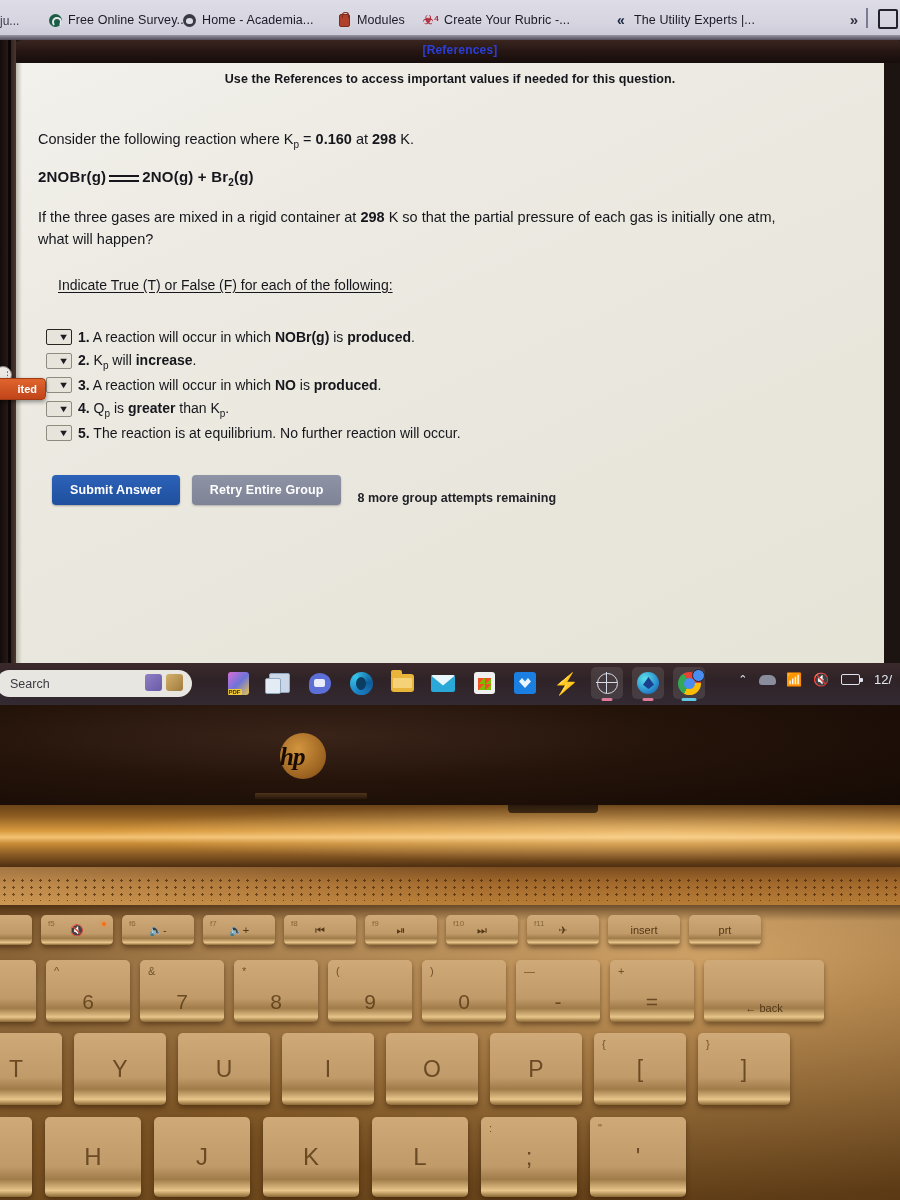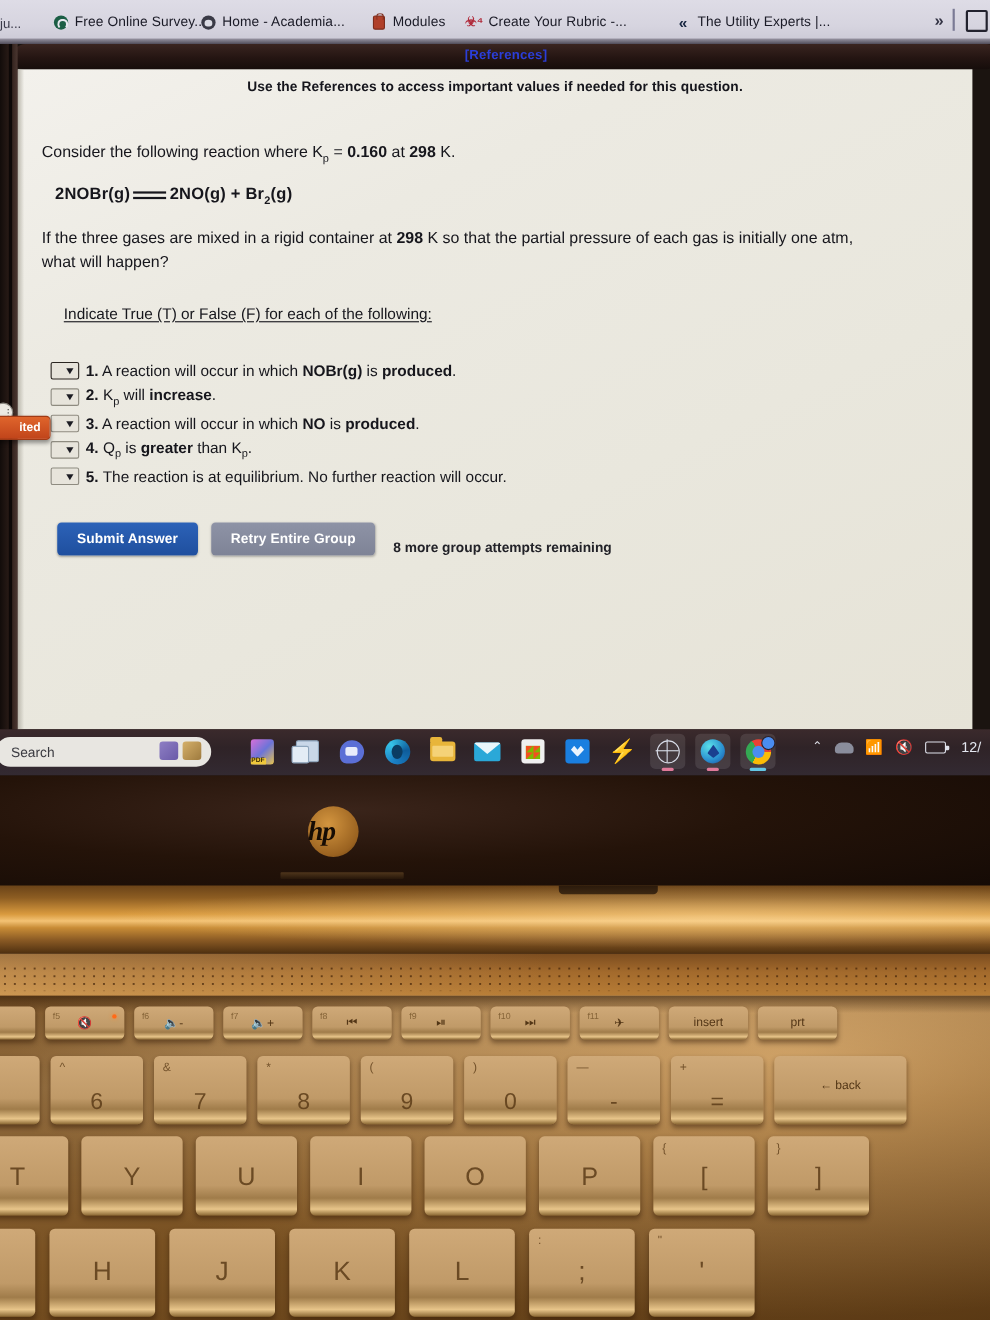--- a/index.html
+++ b/index.html
@@ -100,21 +100,21 @@
   .ref-note {
     position: absolute; left: 0; right: 0; top: 9px;
     text-align: center; font-size: 12.5px; font-weight: 700; color: #15151c;
     letter-spacing: .1px;
   }
 
   .qbody { position: absolute; left: 22px; top: 66px; right: 14px; color: #16161c; }
   .qline { font-size: 14.5px; line-height: 1.5; margin-bottom: 4px; }
   .b { font-weight: 700; }
   sub { font-size: 10px; }
-  .eq { font-size: 15px; font-weight: 700; margin: 16px 0 18px 12px; letter-spacing: .2px; }
+  .eq { font-size: 15px; font-weight: 700; margin: 16px 0 18px 0; letter-spacing: .2px; }
   .eqarrow { display:inline-block; position: relative; width: 34px; height: 12px; vertical-align: middle; margin: 0 1px; }
   .eqarrow:before, .eqarrow:after {
     content:""; position:absolute; left:2px; width:30px; height:1.6px; background:#16161c;
   }
   .eqarrow:before { top: 3px; }
   .eqarrow:after  { top: 8px; }
   .para { font-size: 14.5px; line-height: 1.55; margin-top: 18px; max-width: 840px; }
   .indicate {
     font-size: 14px; margin-top: 26px;
     text-decoration: underline; text-underline-offset: 2px; margin-left: 20px;
@@ -645,21 +645,21 @@
         <span class="kmain">0</span>
       </div>
       <div class="key">
         <span class="ksup">—</span>
         <span class="kmain">-</span>
       </div>
       <div class="key">
         <span class="ksup">+</span>
         <span class="kmain">=</span>
       </div>
-      <div class="key" style="width:120px;align-items:center;">
+      <div class="key" style="width:120px;">
         <span class="kglyph">← back</span>
       </div>
     </div>
 
     <div class="krow" id="lrow">
       <div class="key">
           <span class="kmain">T</span>
         </div>
       <div class="key">
           <span class="kmain">Y</span>

